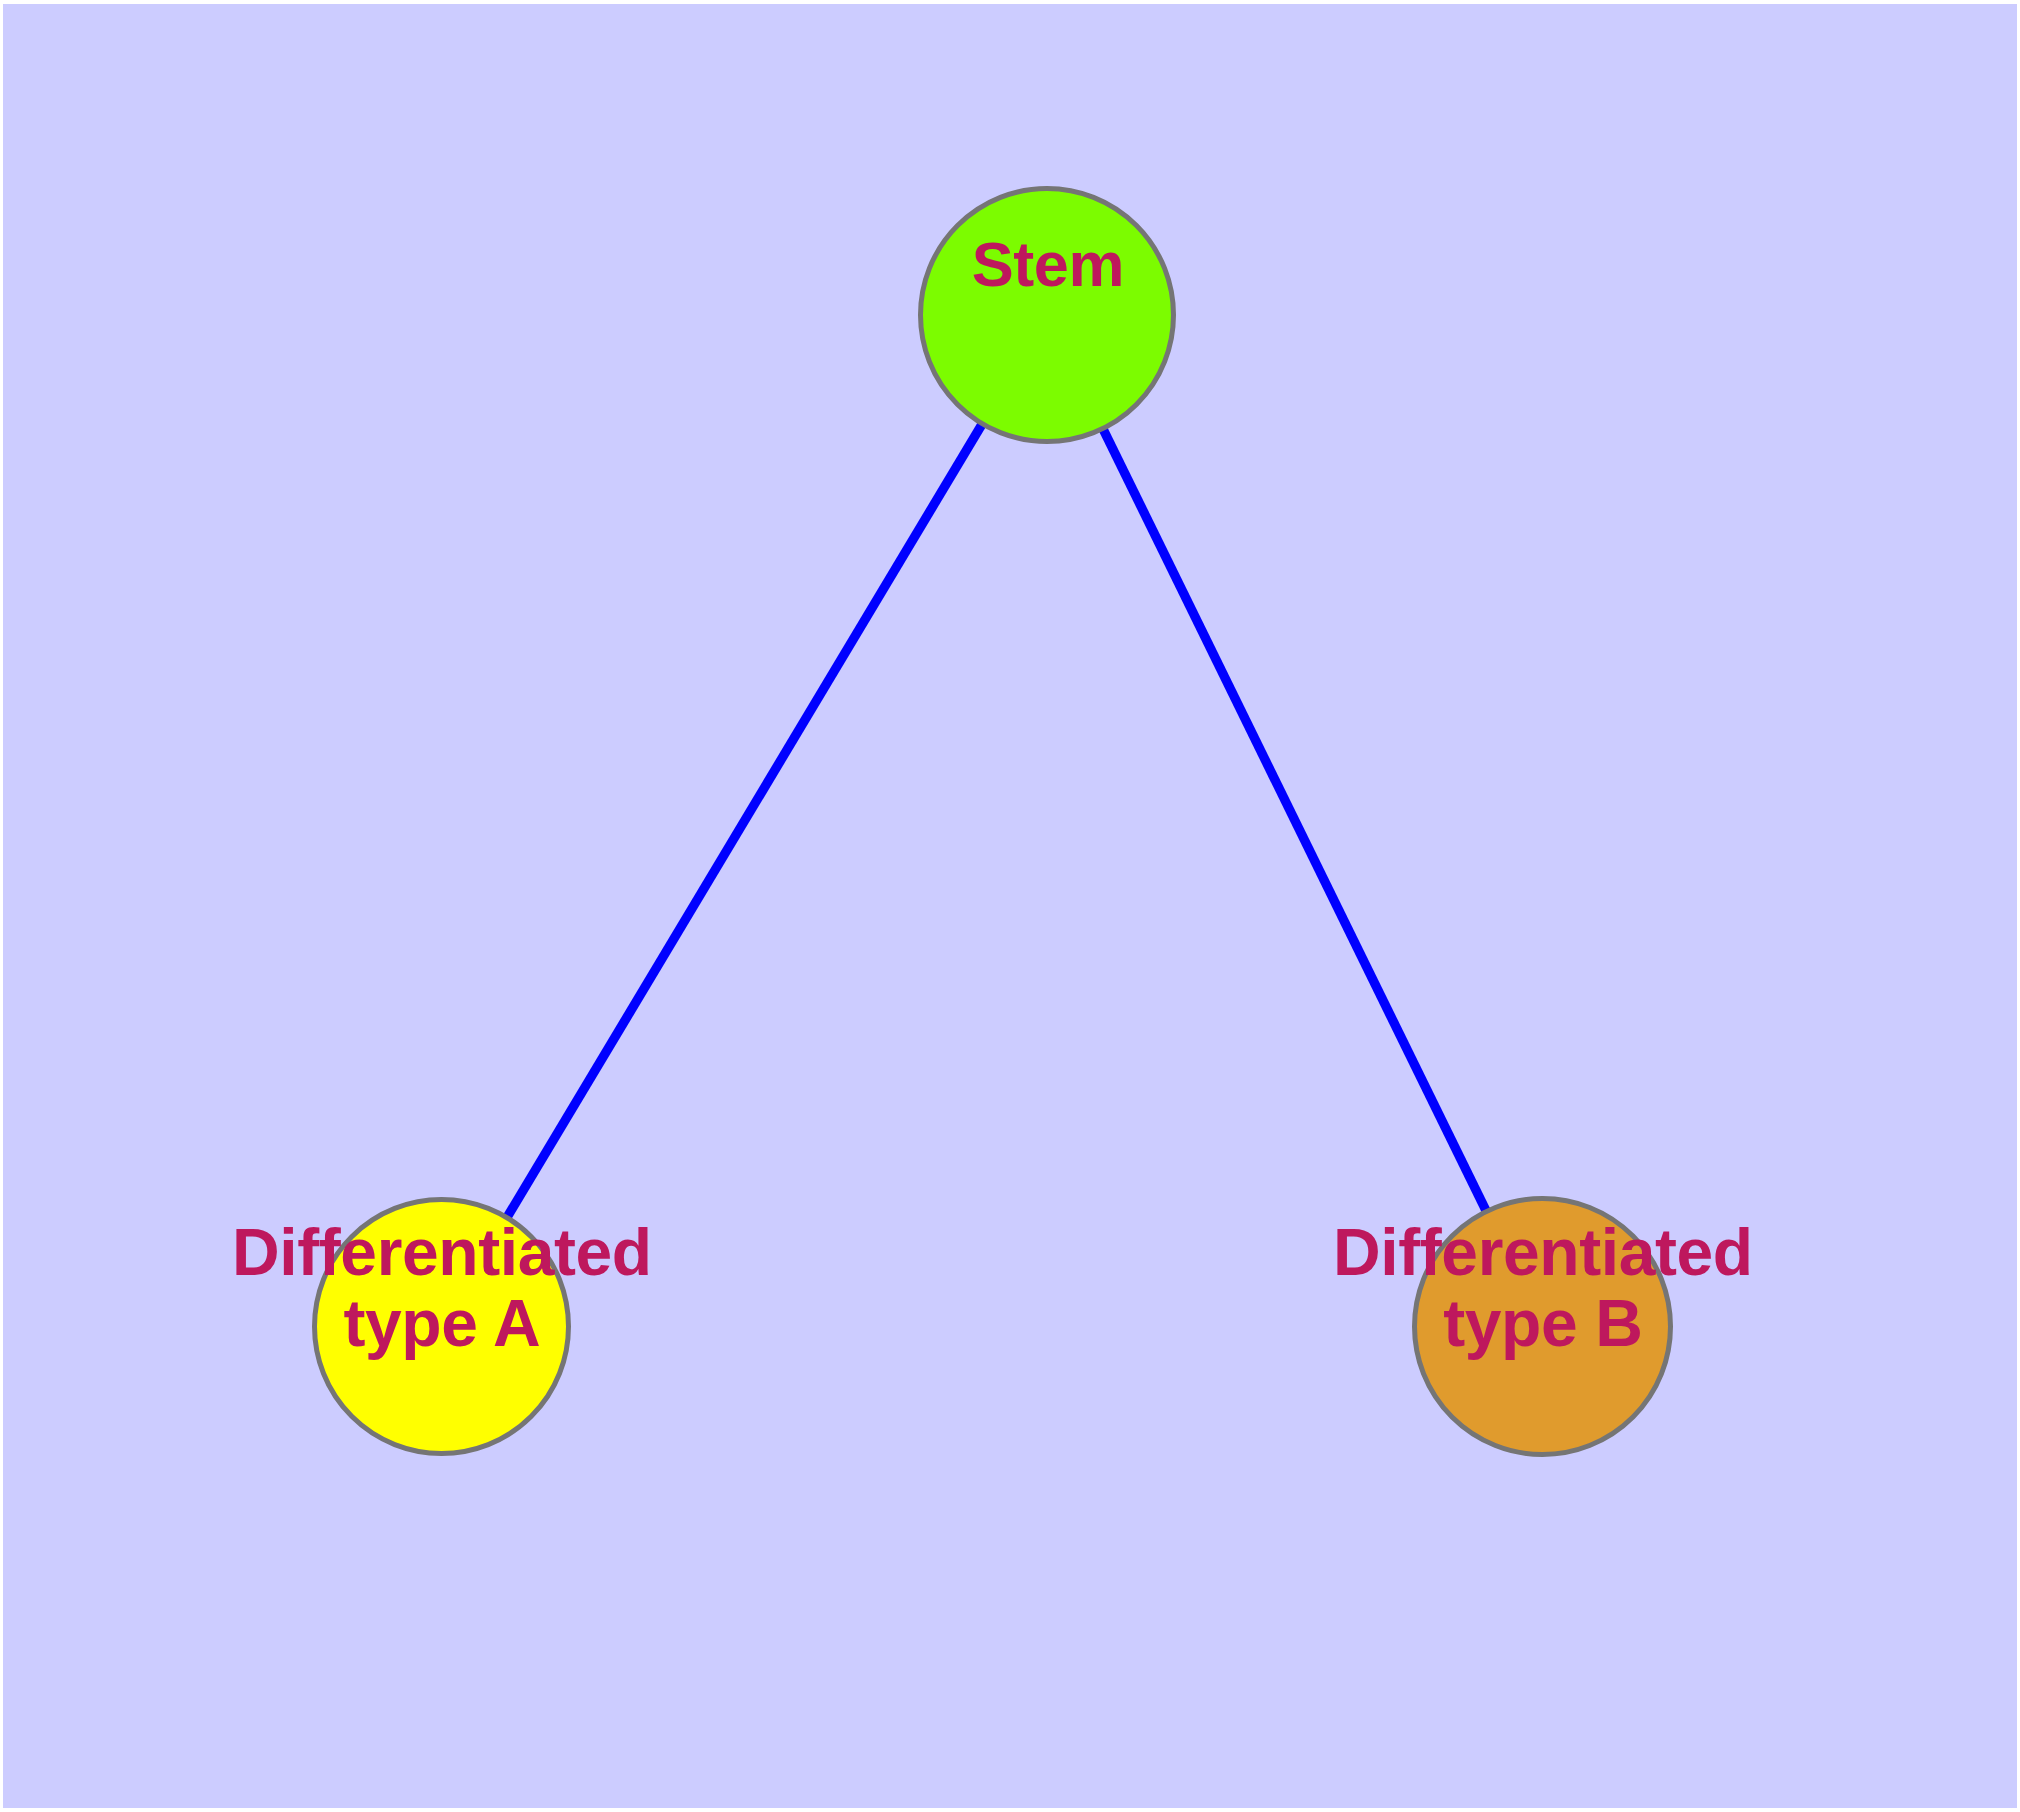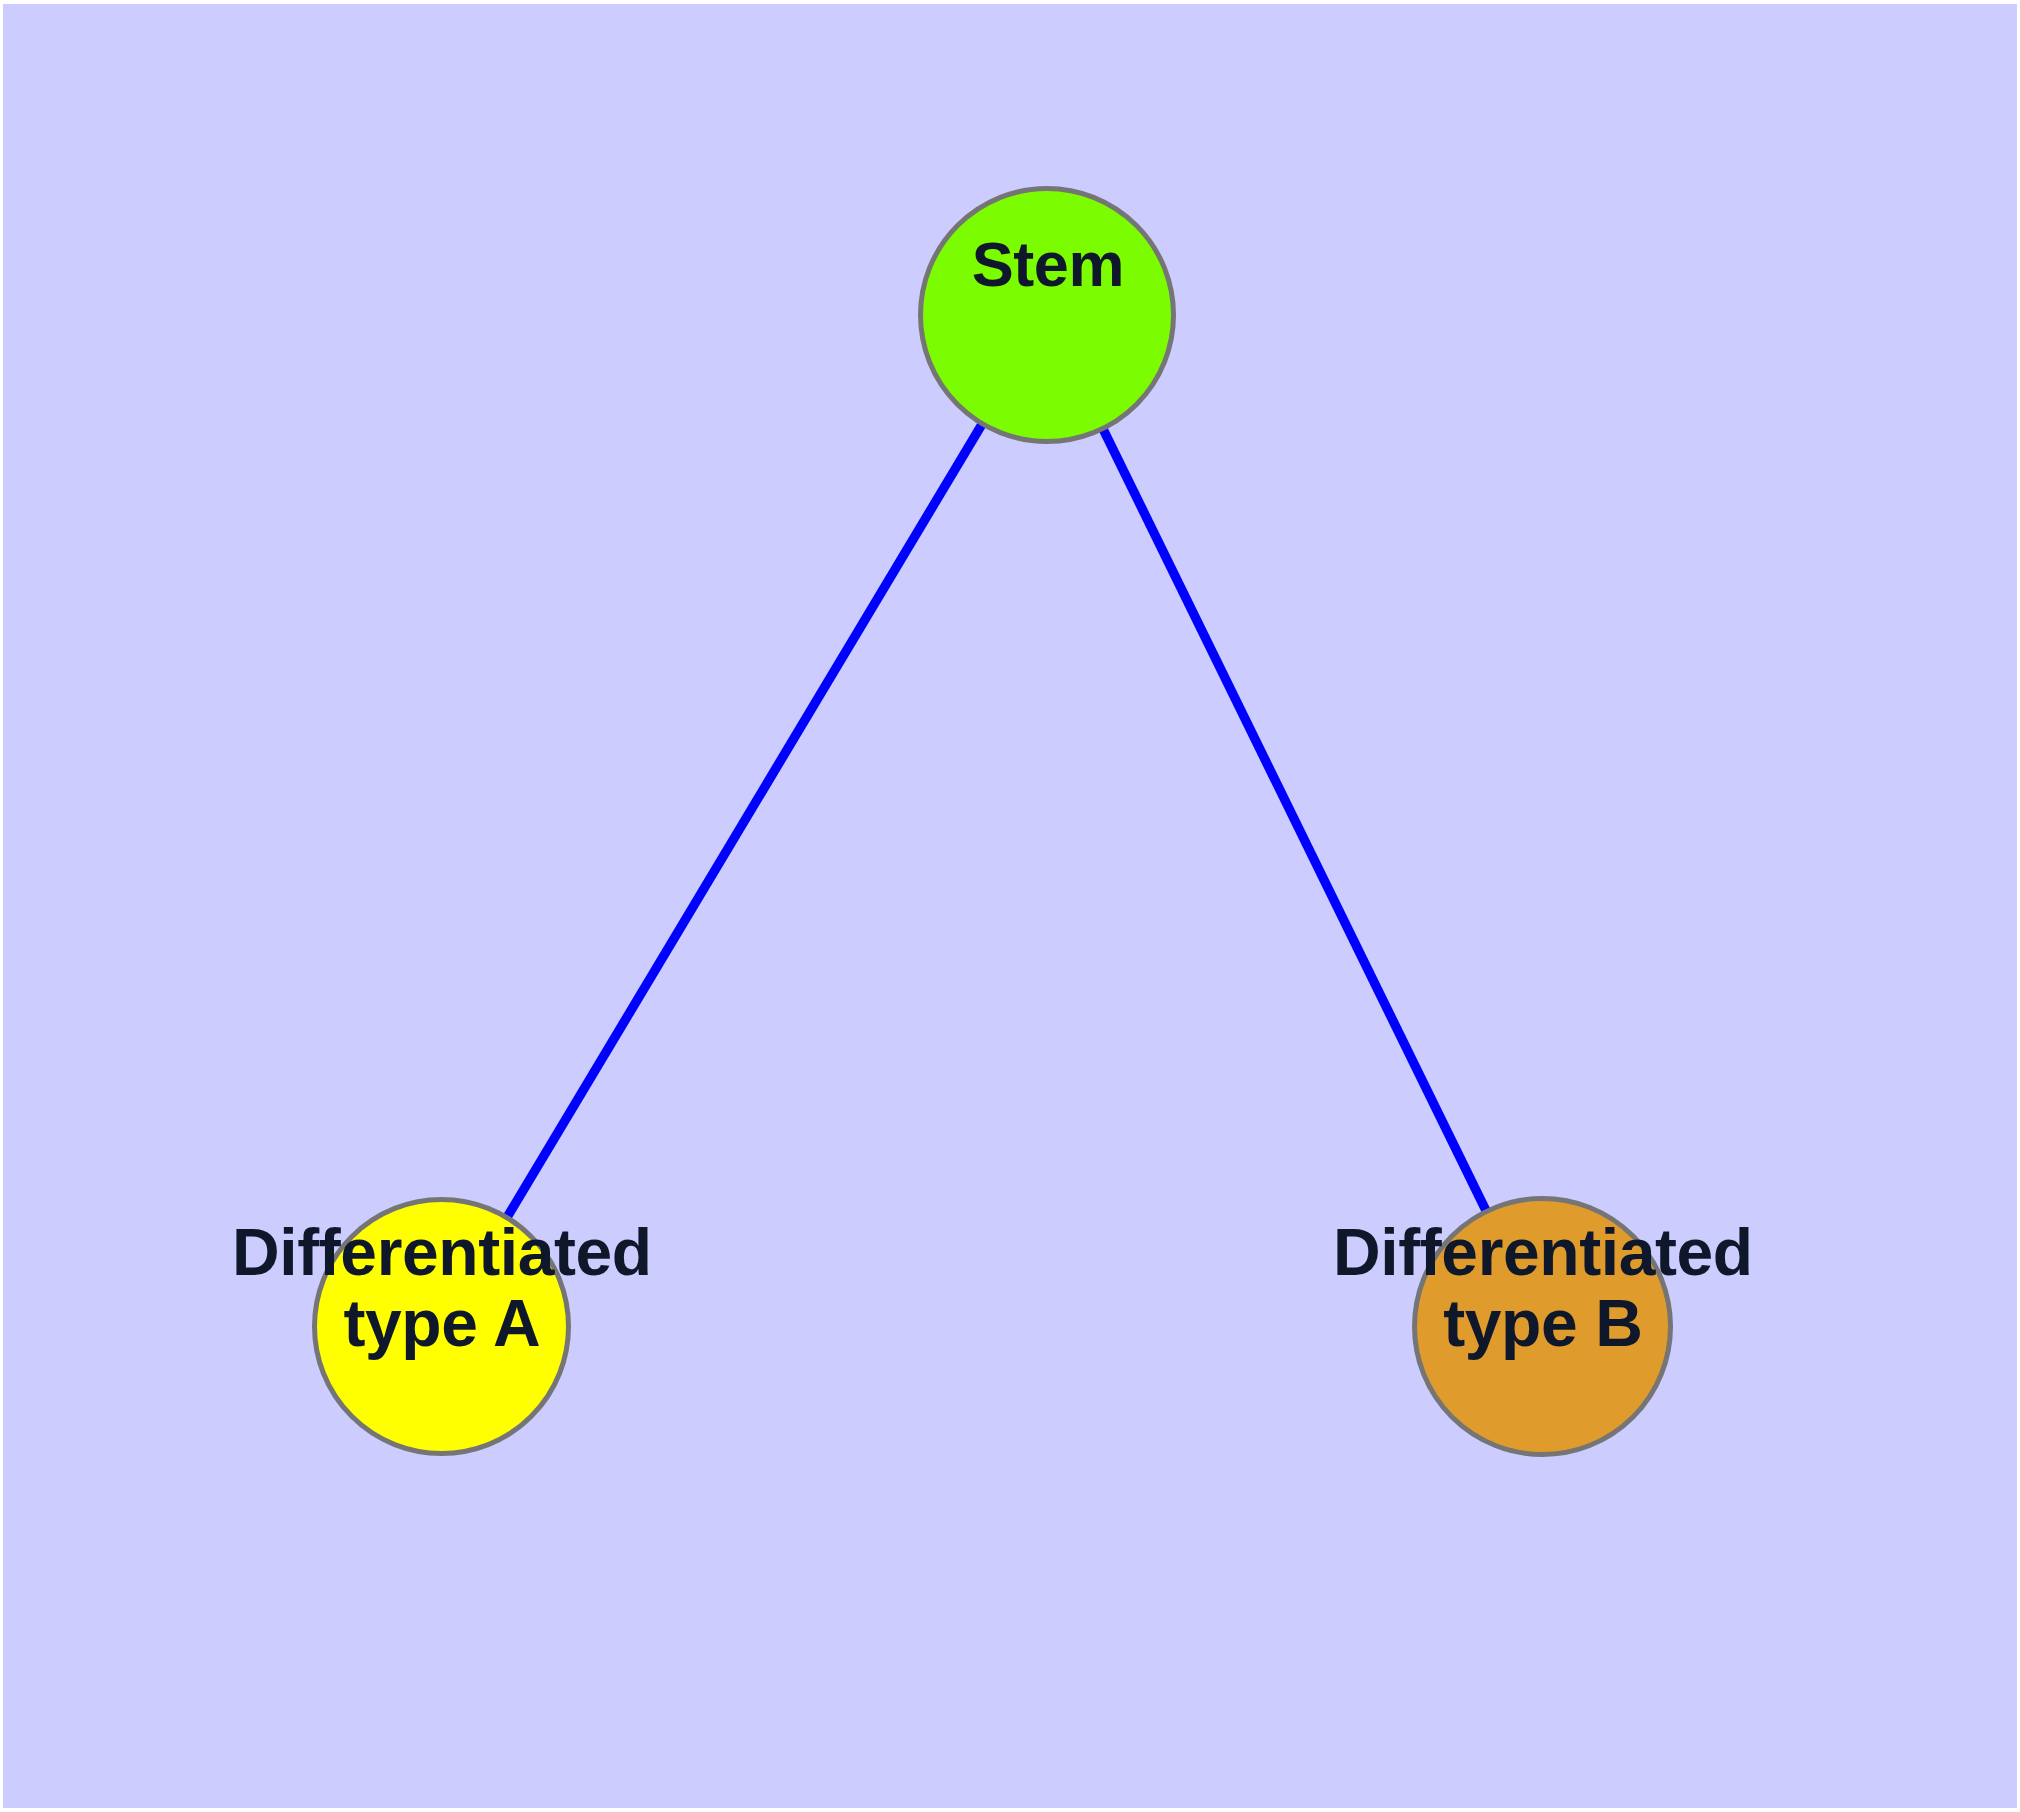--- a/index.html
+++ b/index.html
@@ -51,21 +51,21 @@
   .graph-node {
     position: absolute;
     border-radius: 50%;
     box-sizing: border-box;
     border: 5.1px solid #757575;
   }
 
   .node-label {
     position: absolute;
     text-align: center;
-    color: #0f172a;
+    color: #be185d;
     font-family: "Liberation Sans", sans-serif;
     font-weight: bold;
     line-height: 1.08;
     white-space: pre-line;
     pointer-events: none;
     letter-spacing: -0.4px;
   }
 
   .label-stem {
     font-size: 63px;

